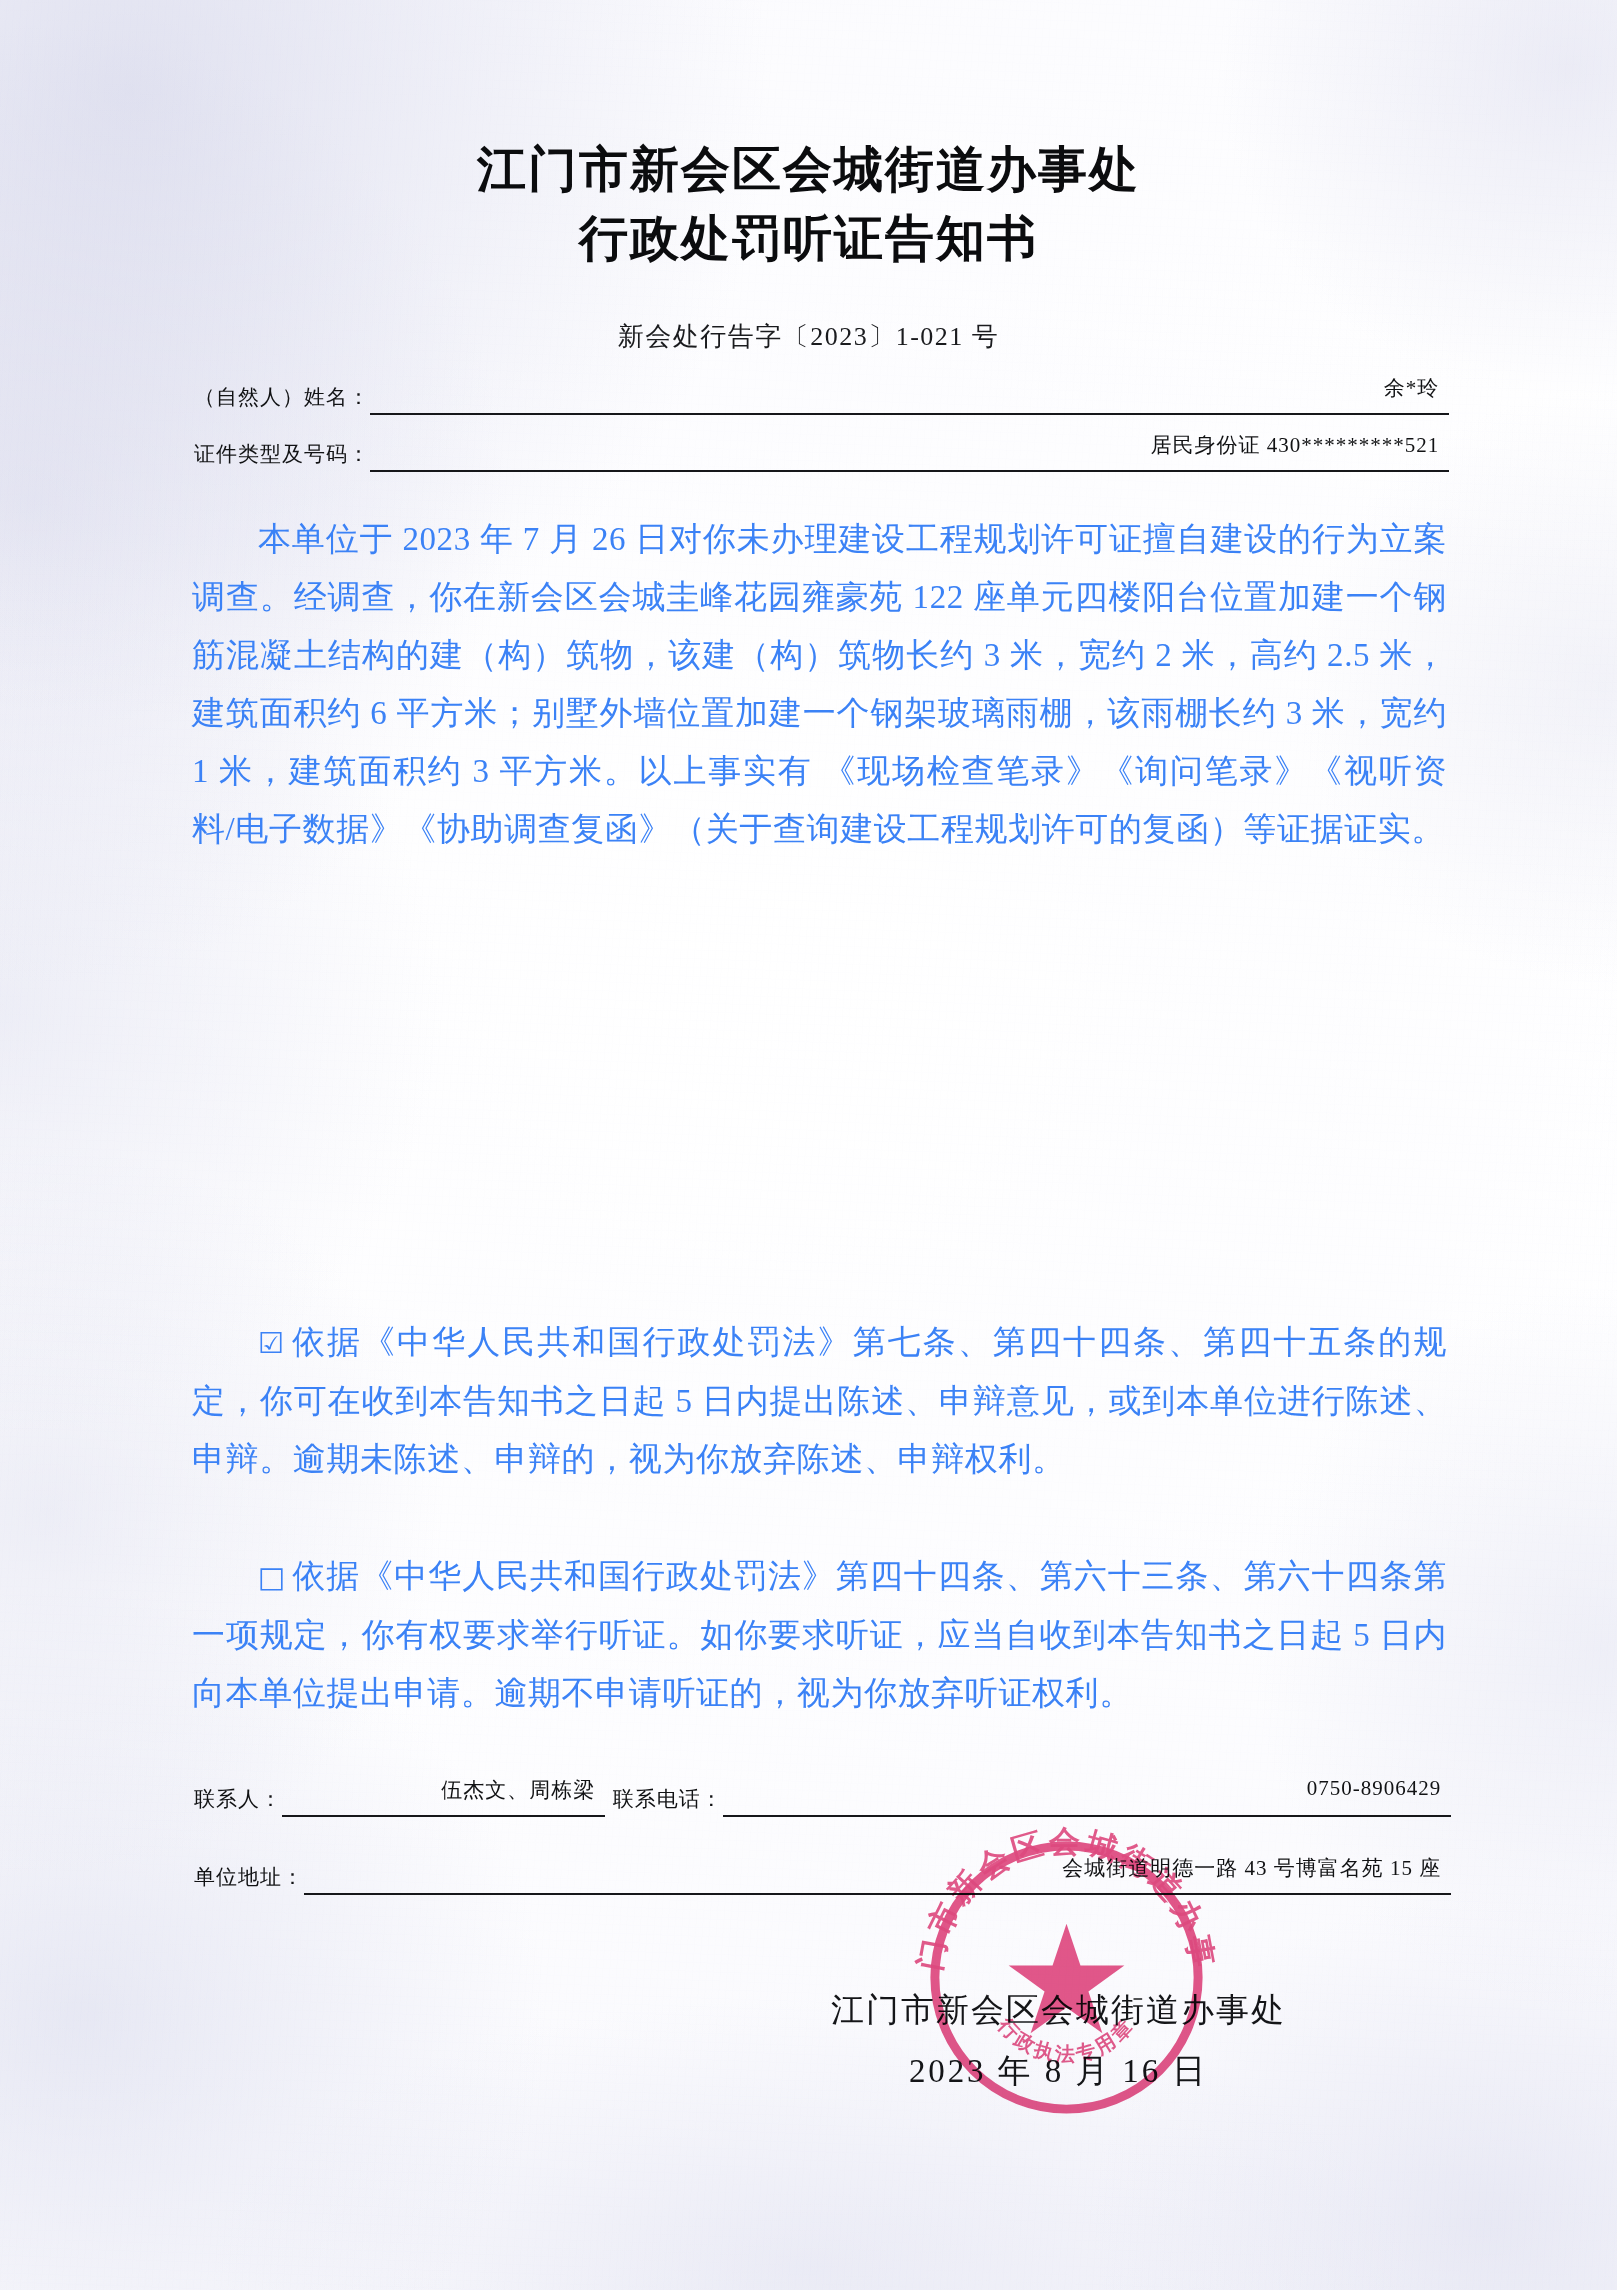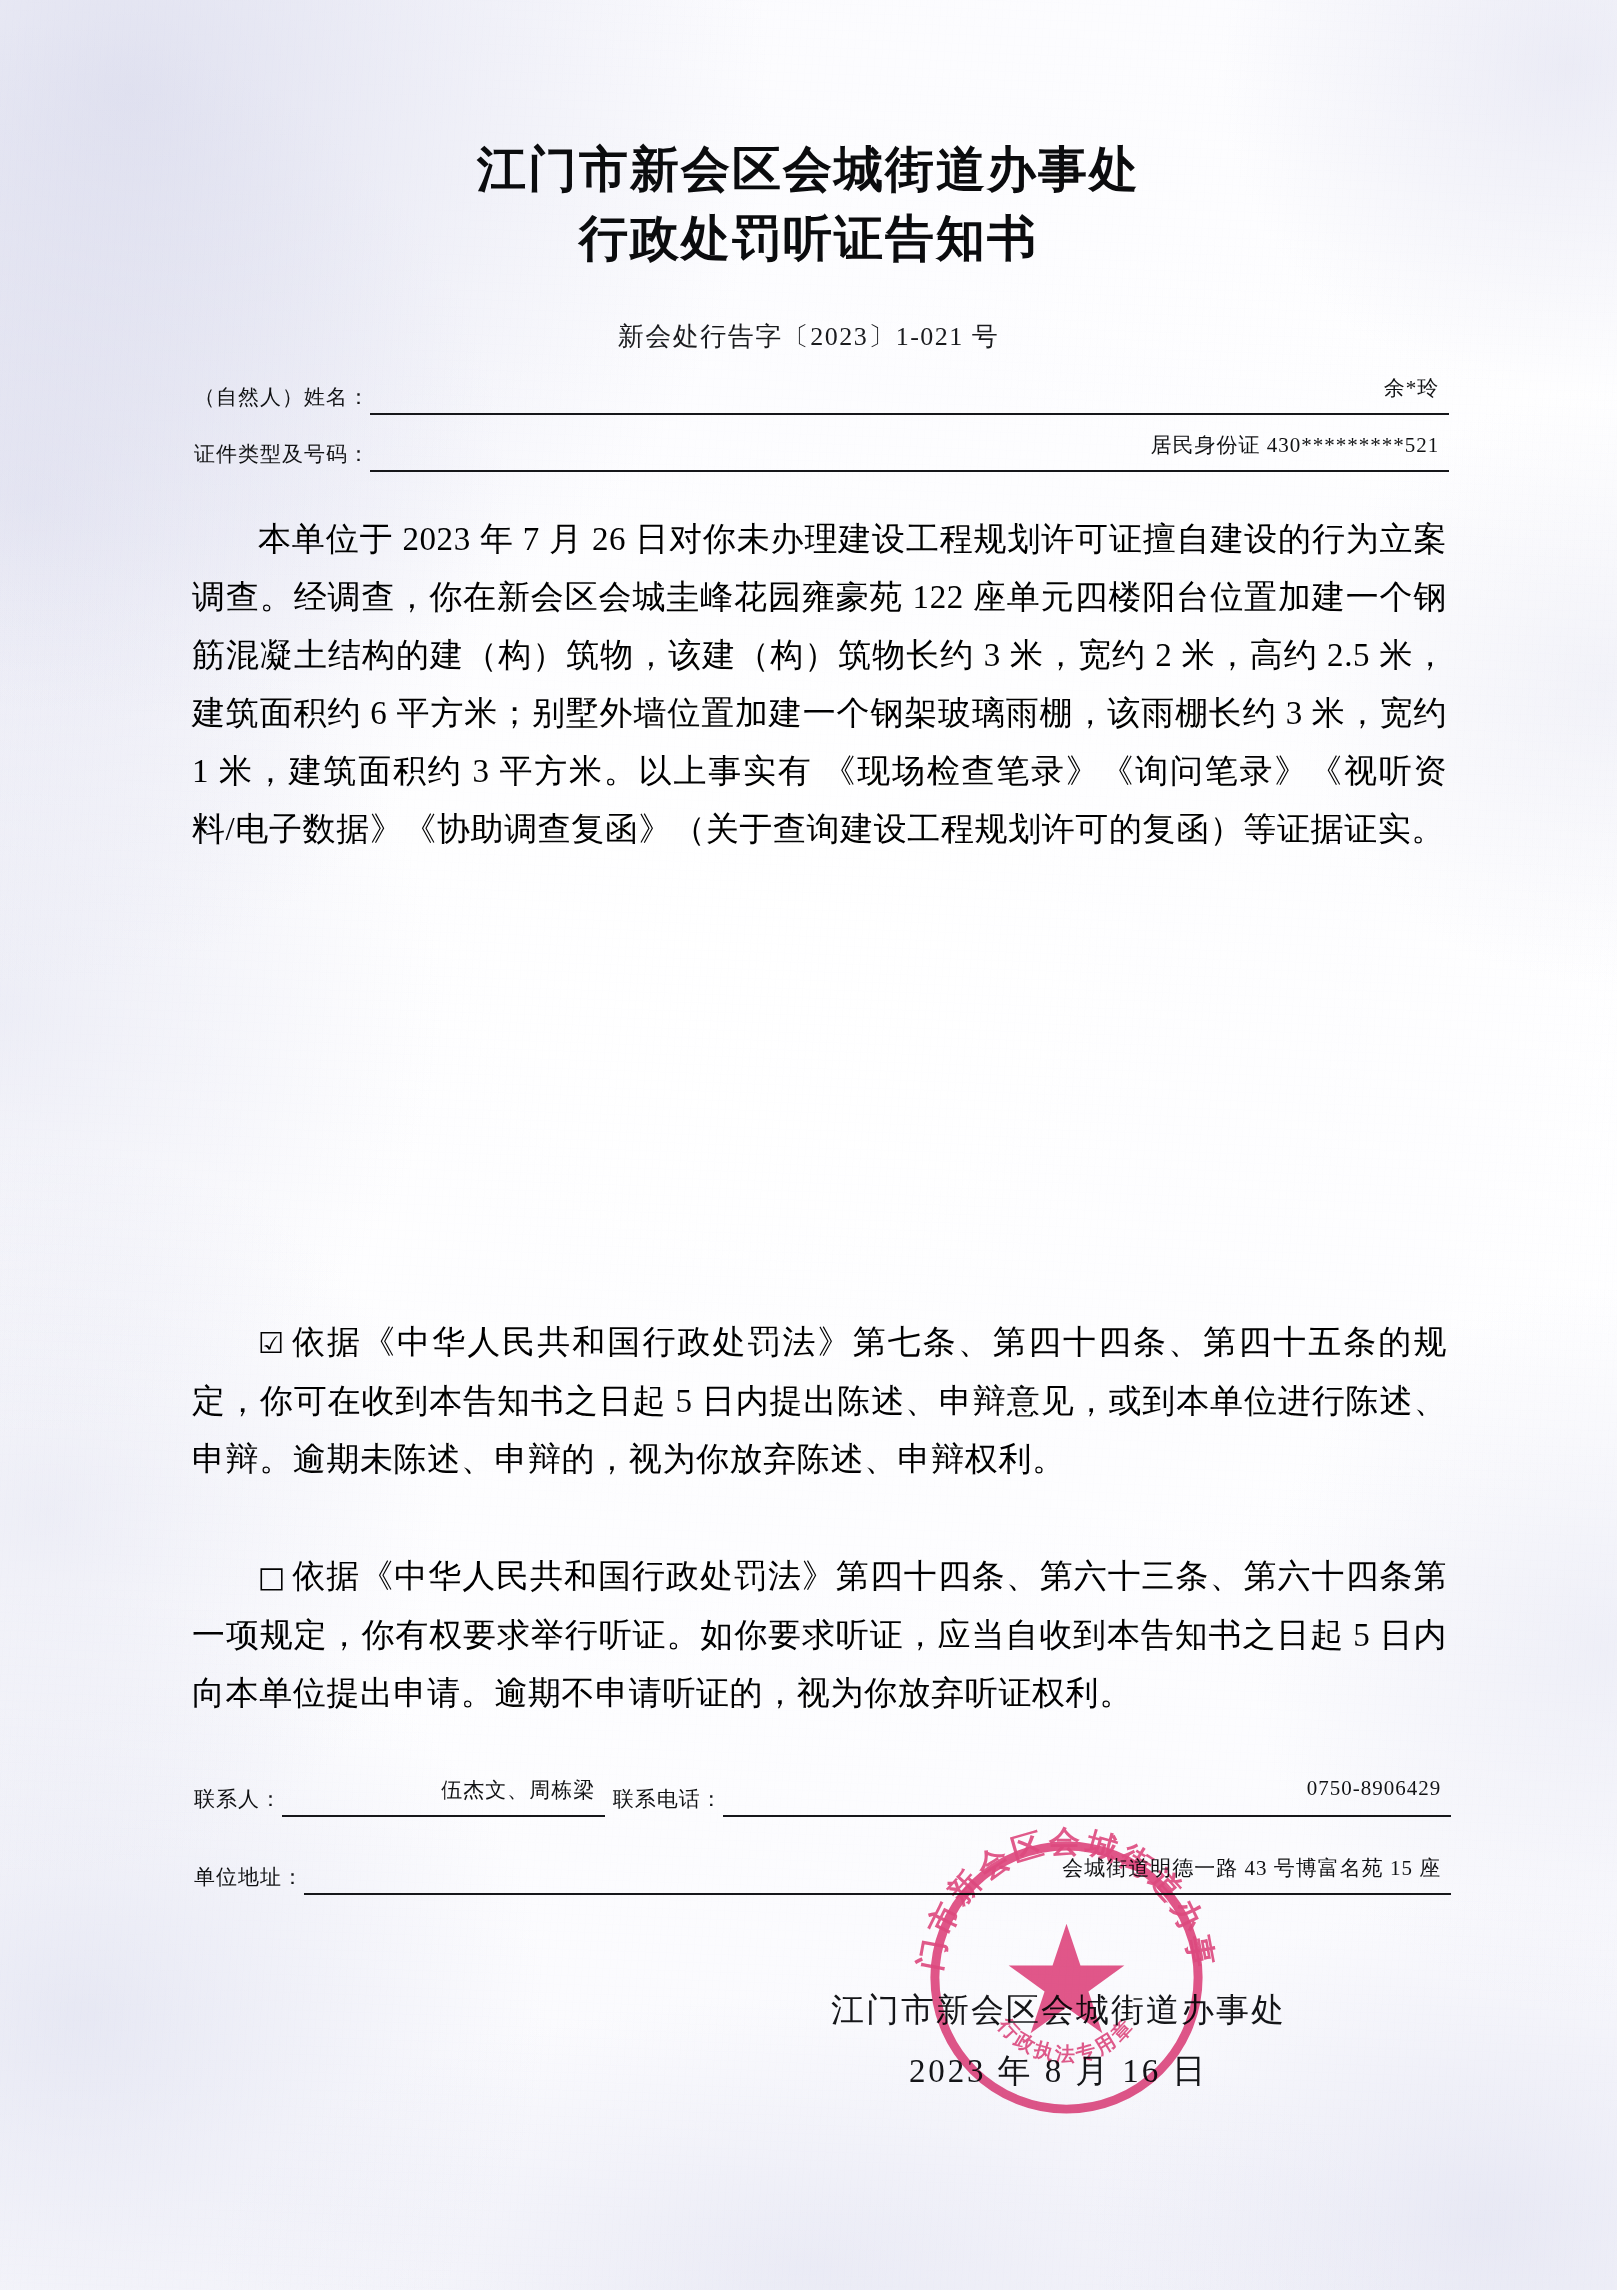--- a/index.html
+++ b/index.html
@@ -104,21 +104,21 @@
   
   .body-block {
     position: absolute;
     left: 192px;
     width: 1255px;
     font-size: 33px;
     line-height: 58px;
     letter-spacing: 0.6px;
     text-align: justify;
     text-justify: inter-character;
-    color: #000000;
+    color: #3b82f6;
   }
   .body-block p { text-indent: 2em; margin: 0; }
   .body-block p.has-box { text-indent: 2em; }
   .cbox { font-family: "DejaVu Sans", sans-serif; font-size: 29px; padding-right: 5.9px; }
 
   #para-facts   { top: 510px; }
   #para-law     { top: 970px; }
   #para-opt1    { top: 1313px; }
   #para-opt2    { top: 1547px; }
 

